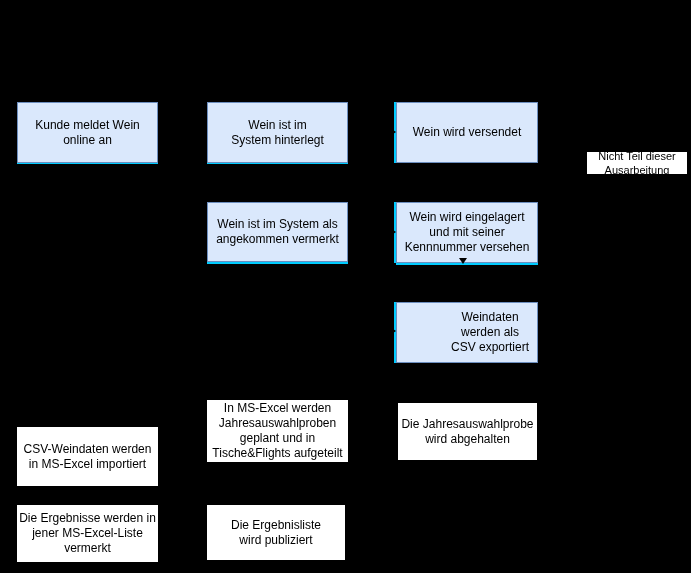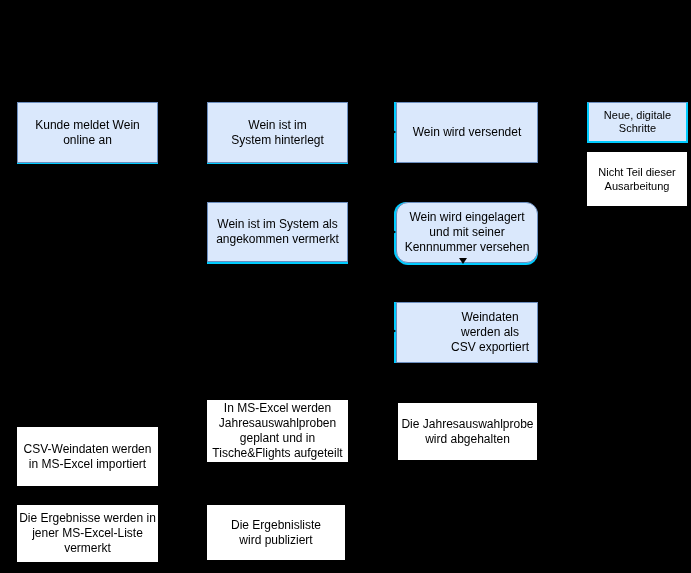--- a/index.html
+++ b/index.html
@@ -17,44 +17,41 @@
   .digital{background:#dae8fc;border:1px solid #6c8ebf;}
   .manual{background:#ffffff;}
   .legend-digital{
     background:#dae8fc;border:2px solid #00ccff;border-top:1px solid #6c8ebf;
     font-size:11px;line-height:13px;
   }
   .legend-manual{background:#ffffff;font-size:11px;line-height:14px;}
   .cyan-b{box-shadow:0 2px 0 0 #00ccff;}
   .cyan-b-thin{box-shadow:0 1px 0 0 #00ccff;}
   .cyan-l{box-shadow:-2px 0 0 0 #00ccff;}
-  .cyan-l.cyan-b{box-shadow:-2px 0 0 0 #00ccff,0 2px 0 0 #00ccff;border-radius:12px;}
+  .cyan-l.cyan-b{box-shadow:-2px 0 0 0 #00ccff,0 2px 0 0 #00ccff;}
   .marker{position:absolute;width:0;height:0;}
   .marker.right{border-top:4px solid transparent;border-bottom:4px solid transparent;border-left:6px solid #000;}
   .marker.down{border-left:4px solid transparent;border-right:4px solid transparent;border-top:6px solid #000;}
 </style>
 </head>
 <body>
 
 <div id="canvas">
     <div class="node digital cyan-b-thin" style="left: 10px; top: 102px; width: 141px; height: 61px;">
     <span class="node-label">Kunde meldet Wein
 online an</span>
   </div>
     <div class="node digital cyan-b-thin" style="left: 200px; top: 102px; width: 141px; height: 61px;">
     <span class="node-label">Wein ist im
 System hinterlegt</span>
   </div>
     <div class="node digital cyan-l" style="left: 389px; top: 102px; width: 142px; height: 61px;">
     <span class="node-label">Wein wird versendet</span>
   </div>
-    <div class="node legend-digital" style="left: 580px; top: 102px; width: 101px; height: 41px;">
-    <span class="node-label">Neue, digitale Schritte</span>
-  </div>
-    <div class="node legend-manual" style="left: 580px; top: 152px; width: 100px; height: 54px;">
+    <div class="node legend-manual" style="left: 580px; top: 152px; width: 100px; height: 22px;">
     <span class="node-label">Nicht Teil dieser
 Ausarbeitung</span>
   </div>
     <div class="node digital cyan-b" style="left: 200px; top: 202px; width: 141px; height: 60px;">
     <span class="node-label">Wein ist im System als
 angekommen vermerkt</span>
   </div>
     <div class="node digital cyan-l cyan-b" style="left: 389px; top: 202px; width: 142px; height: 61px;">
     <span class="node-label">Wein wird eingelagert
 und mit seiner

